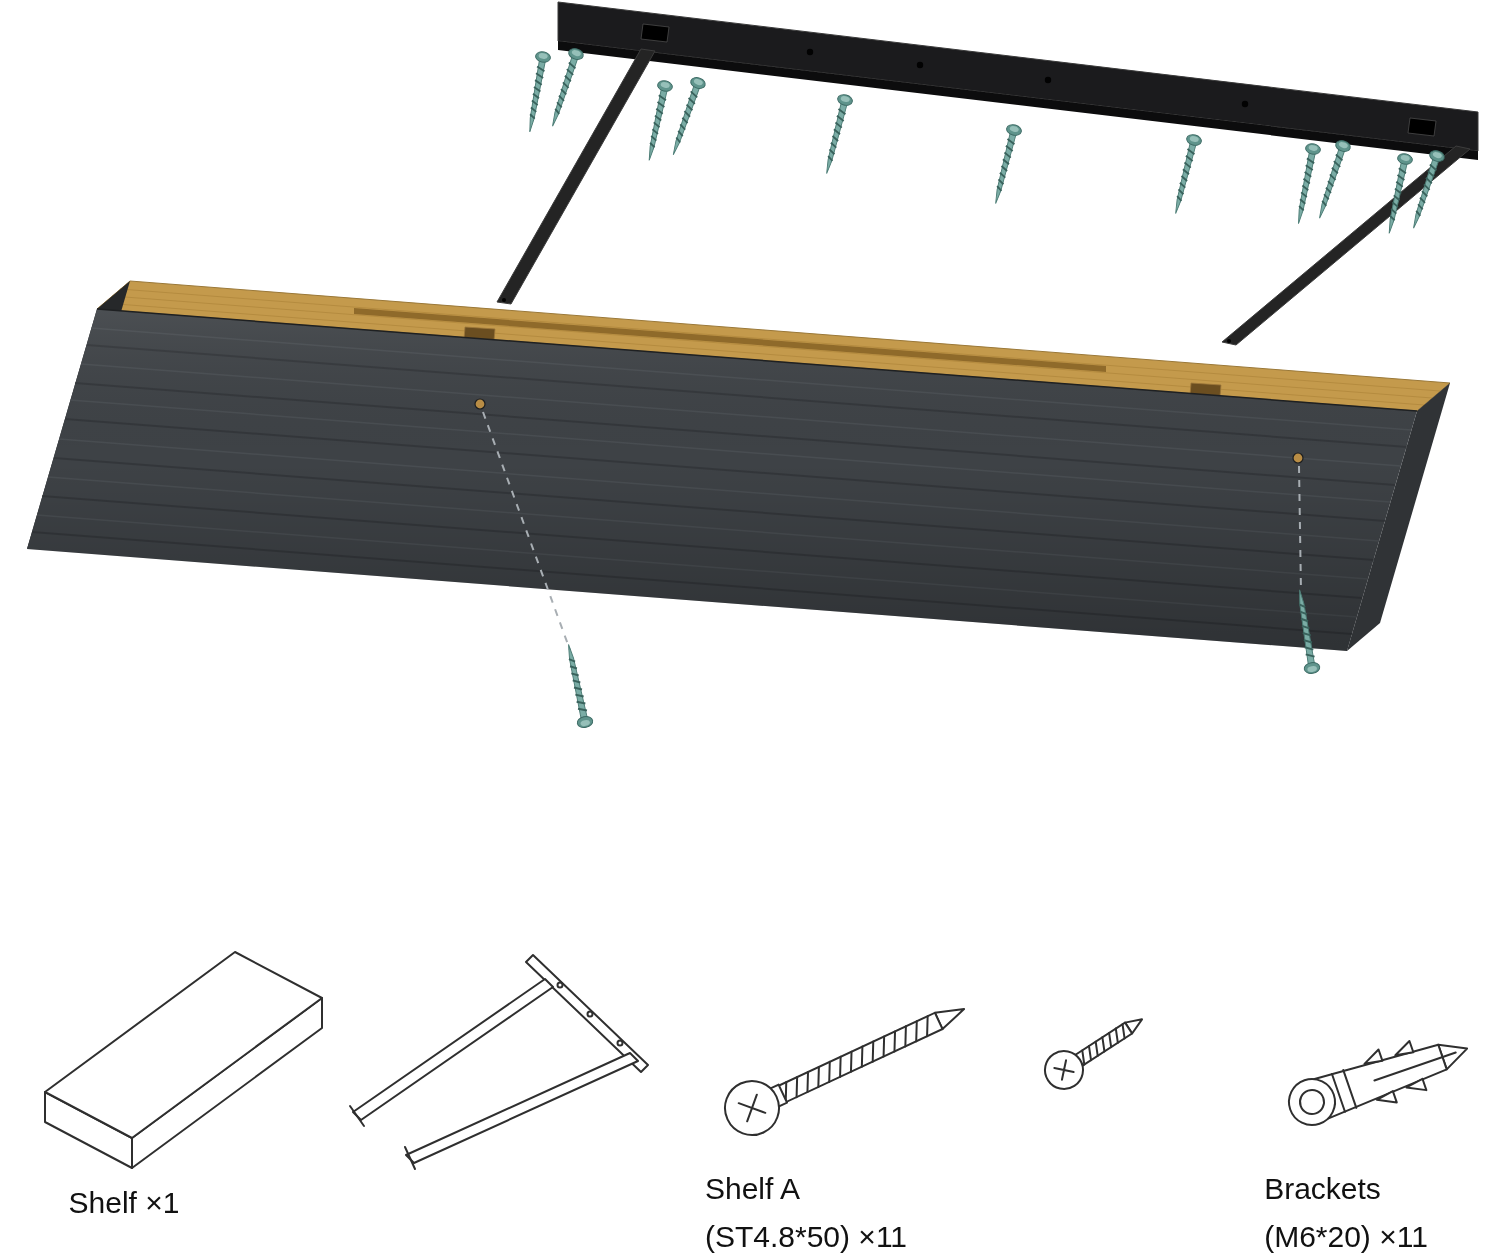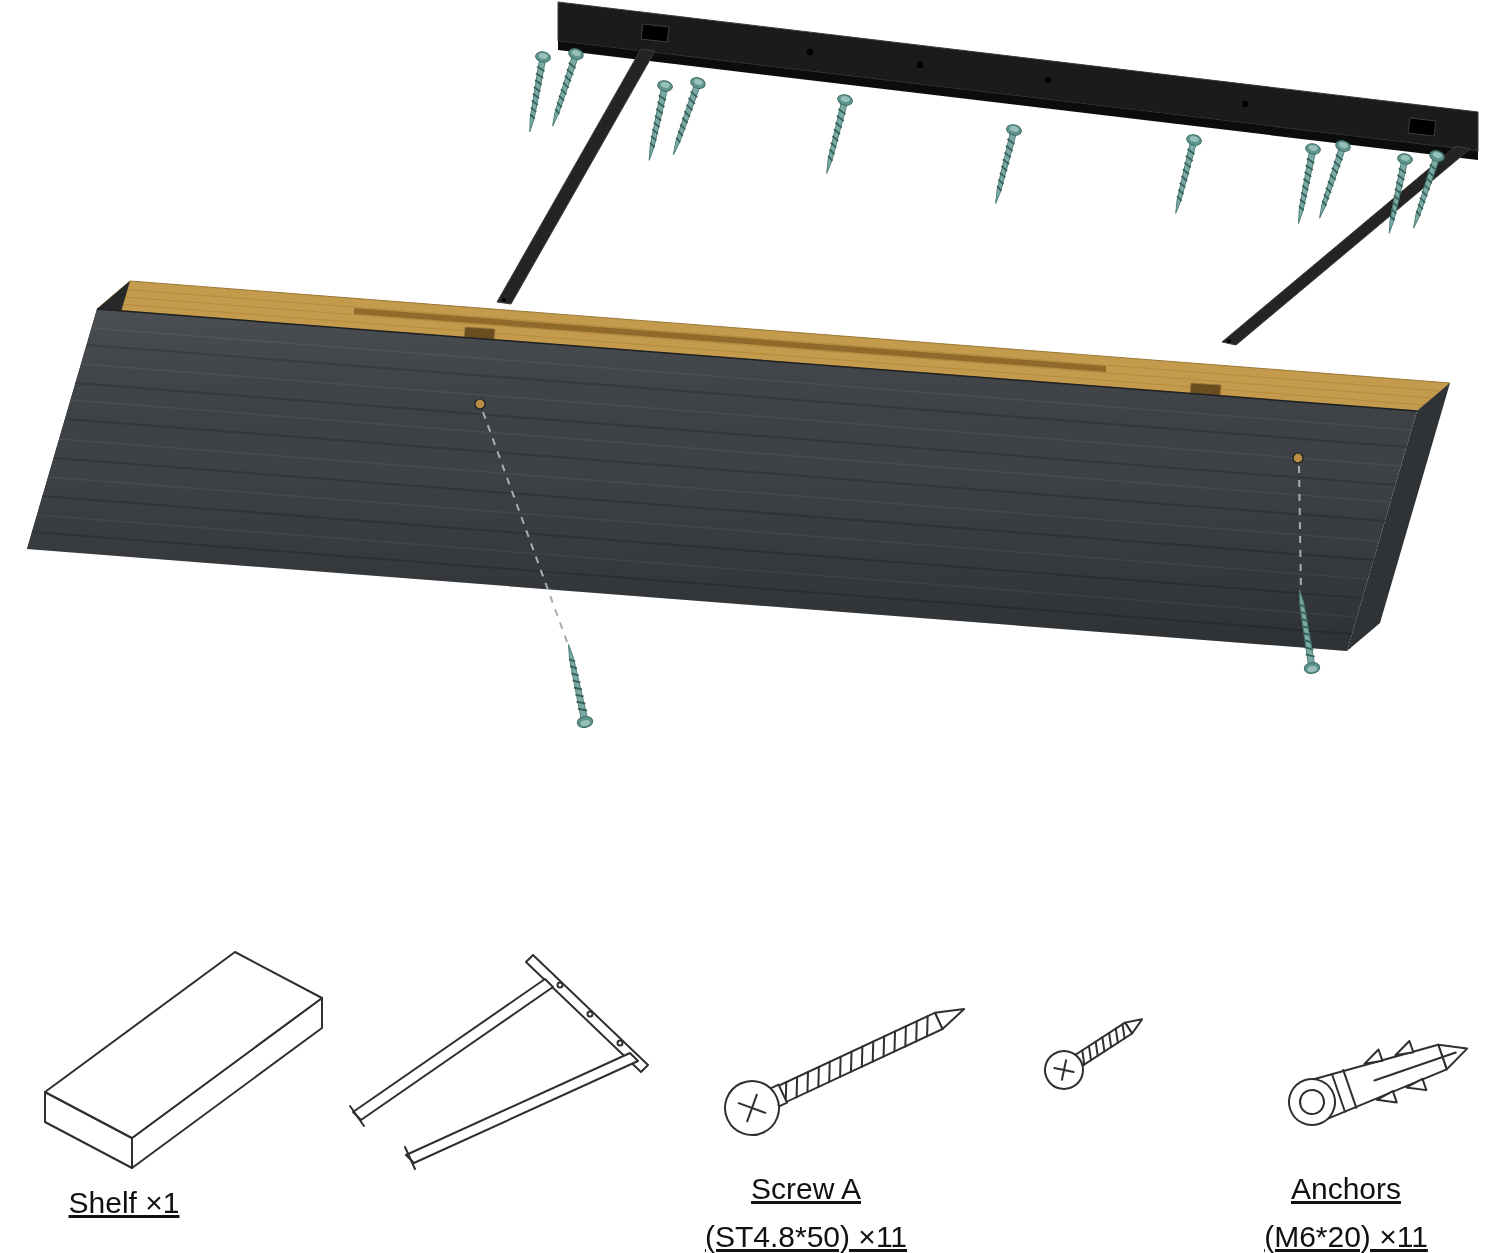--- a/index.html
+++ b/index.html
@@ -30,22 +30,22 @@
   .screw-head{fill:#5f948c;stroke:#3c6a64;stroke-width:0.8;}
   .screw-thread{stroke:#39625c;fill:none;}
   .dash{stroke:var(--dash-gray,#a8aeb3);stroke-width:2;stroke-dasharray:7 7;fill:none;}
   .hole{fill:#b98d45;stroke:#1c1e20;stroke-width:1.2;}
 
   
   .outline-part{fill:#ffffff;stroke:var(--outline,#2f2f2f);stroke-width:2;stroke-linejoin:round;}
   .part-line{stroke:var(--outline,#2f2f2f);fill:none;stroke-linecap:round;stroke-width:2;}
 
   .plabel{
-    position:absolute;transform:translateX(-50%);text-align:center;
-    font-size:30px;line-height:1.15;color:var(--text,#111);white-space:nowrap;text-decoration:underline;
+    position:absolute;transform:translateX(-50%);
+    font-size:30px;line-height:1.15;color:var(--text,#111);white-space:nowrap;
   }
   .plabel .sub{margin-top:13px;}
 </style>
 </head>
 <body>
 
 <div class="canvas">
 
   <svg class="scene" width="1500" height="1253" viewBox="0 0 1500 1253">
     <defs>
@@ -179,21 +179,21 @@
       <circle class="outline-part" cx="0" cy="0" r="23"></circle>
       <circle class="outline-part" cx="0" cy="0" r="12"></circle>
     </g>
   </svg>
 
   <div class="plabel" style="left:124px;top:1186px">
     <div>Shelf ×1</div>
     <div class="sub"></div>
   </div>
   <div class="plabel" style="left:806px;top:1172px">
-    <div>Screw A</div>
+    <div>Shelf A</div>
     <div class="sub">(ST4.8*50) ×11</div>
   </div>
   <div class="plabel" style="left:1346px;top:1172px">
-    <div>Anchors</div>
+    <div>Brackets</div>
     <div class="sub">(M6*20) ×11</div>
   </div>
 
 </div>
 
 </body></html>

